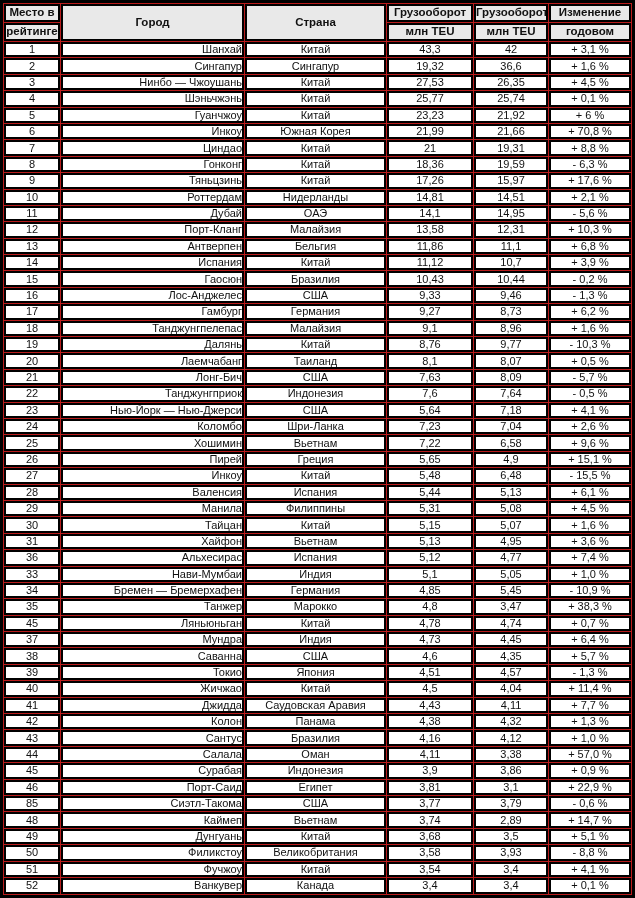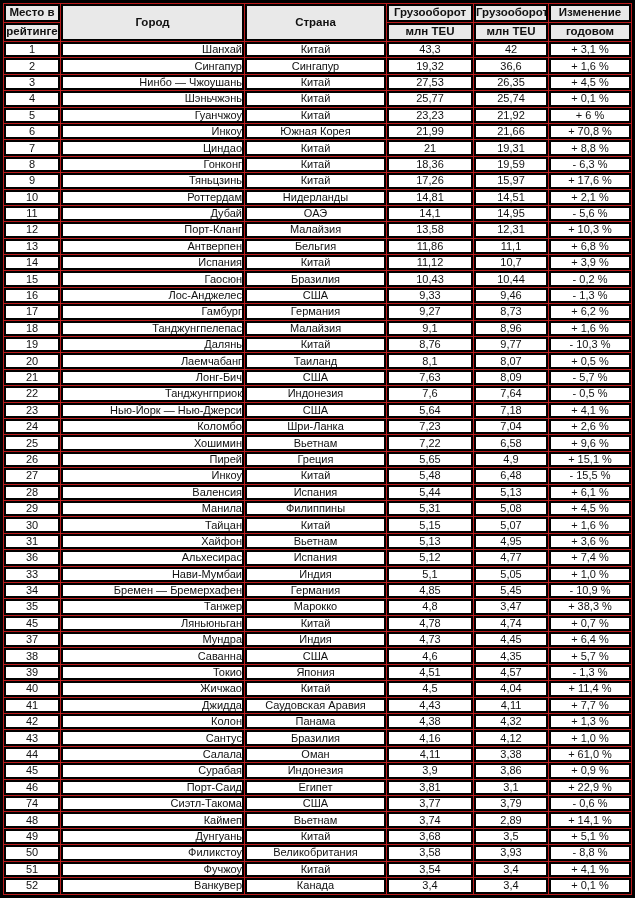--- a/index.html
+++ b/index.html
@@ -428,53 +428,53 @@
     <td class="c-num">4,16</td>
     <td class="c-num">4,12</td>
     <td class="c-num">+ 1,0 %</td>
   </tr>
         <tr>
     <td class="c-rank">44</td>
     <td class="c-city">Салала</td>
     <td class="c-country">Оман</td>
     <td class="c-num">4,11</td>
     <td class="c-num">3,38</td>
-    <td class="c-num">+ 61,0 %</td>
+    <td class="c-num">+ 57,0 %</td>
   </tr>
         <tr>
     <td class="c-rank">45</td>
     <td class="c-city">Сурабая</td>
     <td class="c-country">Индонезия</td>
     <td class="c-num">3,9</td>
     <td class="c-num">3,86</td>
     <td class="c-num">+ 0,9 %</td>
   </tr>
         <tr>
     <td class="c-rank">46</td>
     <td class="c-city">Порт-Саид</td>
     <td class="c-country">Египет</td>
     <td class="c-num">3,81</td>
     <td class="c-num">3,1</td>
     <td class="c-num">+ 22,9 %</td>
   </tr>
         <tr>
-    <td class="c-rank">74</td>
+    <td class="c-rank">85</td>
     <td class="c-city">Сиэтл-Такома</td>
     <td class="c-country">США</td>
     <td class="c-num">3,77</td>
     <td class="c-num">3,79</td>
     <td class="c-num">- 0,6 %</td>
   </tr>
         <tr>
     <td class="c-rank">48</td>
     <td class="c-city">Каймеп</td>
     <td class="c-country">Вьетнам</td>
     <td class="c-num">3,74</td>
     <td class="c-num">2,89</td>
-    <td class="c-num">+ 14,1 %</td>
+    <td class="c-num">+ 14,7 %</td>
   </tr>
         <tr>
     <td class="c-rank">49</td>
     <td class="c-city">Дунгуань</td>
     <td class="c-country">Китай</td>
     <td class="c-num">3,68</td>
     <td class="c-num">3,5</td>
     <td class="c-num">+ 5,1 %</td>
   </tr>
         <tr>

